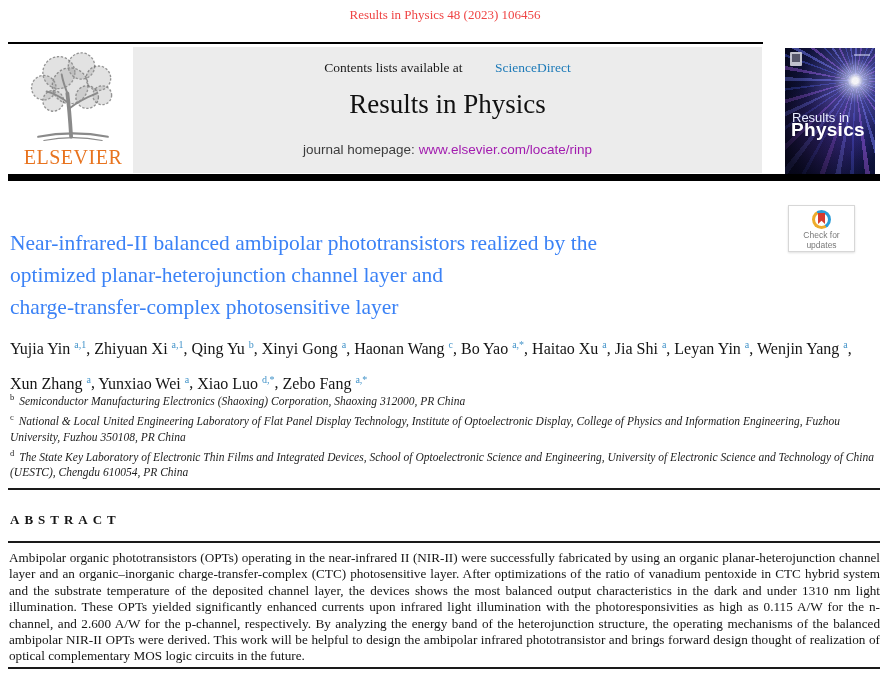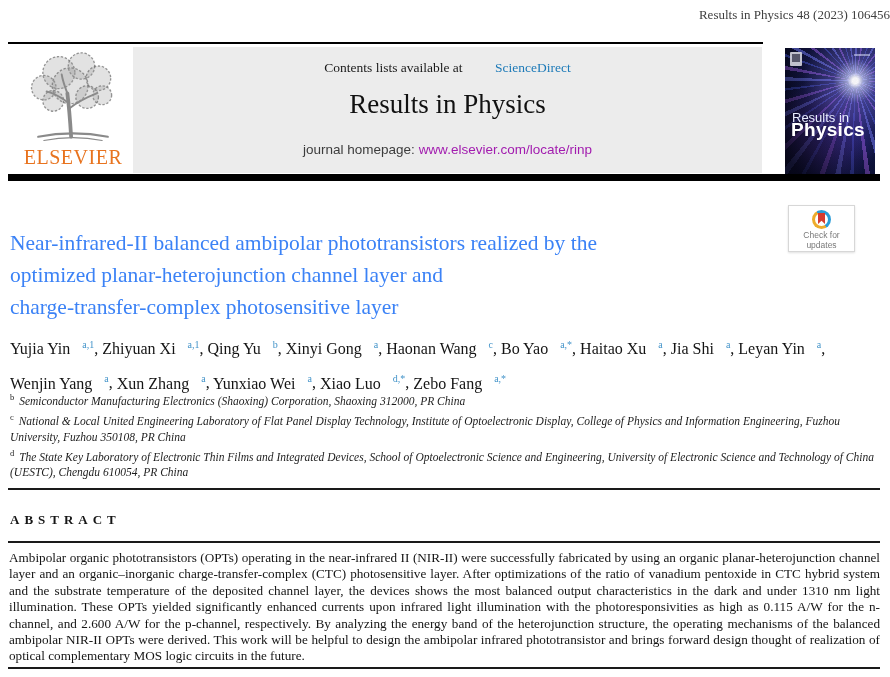--- a/index.html
+++ b/index.html
@@ -2,22 +2,22 @@
 <html><head>
 <meta charset="utf-8">
 <style>
   * { margin:0; padding:0; box-sizing:border-box; }
   html,body { background:#fff; }
   .page {
     position:relative; width:890px; height:677px; background:#ffffff;
     font-family:"Liberation Serif","DejaVu Serif",serif; color:#1a1a1a; overflow:hidden;
   }
   .journal-ref {
-    position:absolute; top:7px; left:0; width:100%; text-align:right;
-    font-size:13px; color:#404040;
+    position:absolute; top:7px; left:0; width:100%; text-align:center;
+    font-size:13px; color:#ef4444;
   }
   .rule-thin-top { position:absolute; left:8px; top:42px; width:755px; height:2px; background:#000; }
   .rule-thick   { position:absolute; left:8px; top:174px; width:872px; height:7px; background:#000; }
   .rule-abs-top { position:absolute; left:8px; top:488px; width:872px; height:1.5px; background:#1a1a1a; }
   .rule-abs-mid { position:absolute; left:8px; top:541px; width:872px; height:1.5px; background:#1a1a1a; }
   .rule-bottom  { position:absolute; left:8px; top:667px; width:872px; height:1.5px; background:#1a1a1a; }
 
   .logo-area { position:absolute; left:16px; top:50px; width:114px; height:122px; text-align:center; }
   .logo-area svg { display:block; margin:0 auto; }
   .elsevier-word {
@@ -75,21 +75,21 @@
   .check-text { font-size:8.5px; line-height:10px; color:#7a7a7a; }
 
   .article-title {
     position:absolute; left:10px; top:227px; width:770px;
     font-size:21.5px; line-height:32px; color:#3b82f6; white-space:pre-line; font-weight:normal;
   }
   .authors {
     position:absolute; left:10px; top:330px; width:864px;
     font-size:16px; line-height:30px; color:#141414;
   }
-  .authors sup { color:#4293c9; font-size:10px; margin-left:8px; }
+  .authors sup { color:#4293c9; font-size:10px; margin-left:0; }
   .affiliations {
     position:absolute; left:10px; top:390px; width:864px;
     font-size:11.5px; line-height:15.5px; color:#1c1c1c;
   }
   .affiliations .aff { margin-bottom:1px; }
   .affiliations sup { font-size:8.5px; margin-right:2px; }
   .affiliations em { font-style:italic; }
 
   .abstract-heading {
     position:absolute; left:10px; top:512px;

